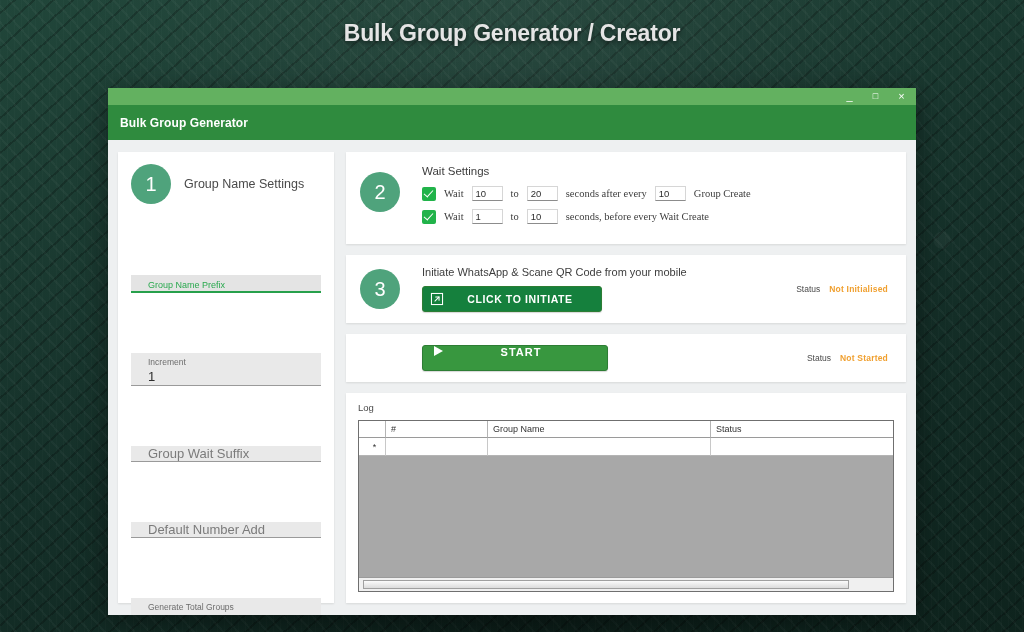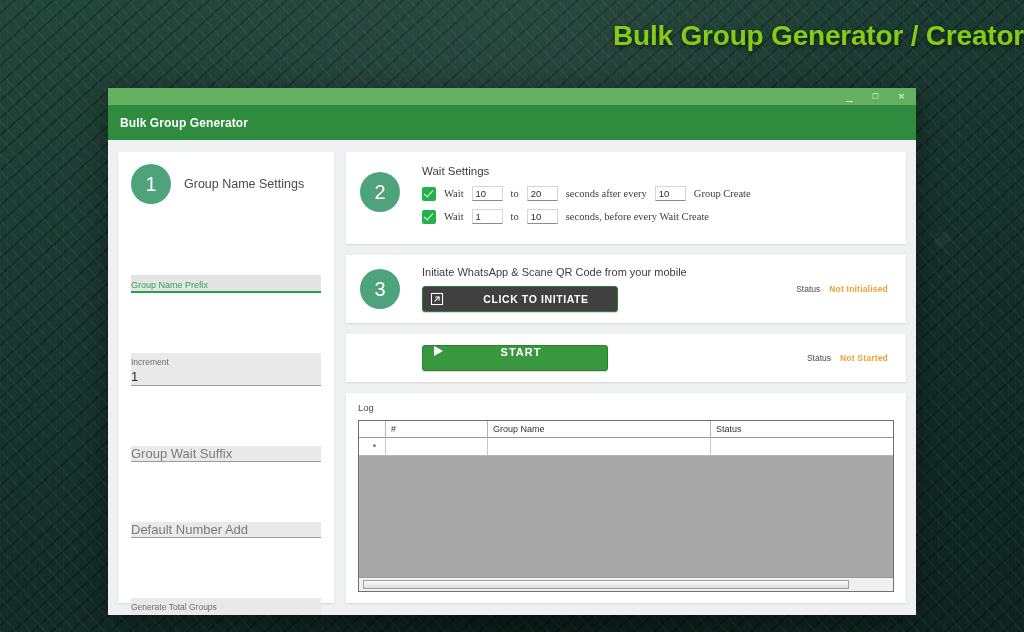--- a/index.html
+++ b/index.html
@@ -39,23 +39,23 @@
       radial-gradient(ellipse at 50% 0%, rgba(255,255,255,0.05), transparent 60%),
       radial-gradient(ellipse at 50% 100%, rgba(0,0,0,0.28), transparent 55%);
   }
 
   
   #page-title {
     position: absolute;
     top: 20px;
     left: 0;
     width: 100%;
-    text-align: right;
-    color: #84cc16;
-    font-size: 28px;
+    text-align: center;
+    color: #e5e5e5;
+    font-size: 23px;
     font-weight: bold;
     letter-spacing: -0.2px;
     text-shadow: 0 2px 5px rgba(0,0,0,0.55);
     z-index: 5;
   }
 
   
   #app-window {
     position: absolute;
     left: 108px;
@@ -154,21 +154,21 @@
     background: #e3e5e6;
     margin: 0 -13px 10px -13px;
   }
 
   
   .field {
     background: #e9e9e9;
     border-bottom: 1px solid #9a9a9a;
     height: 36px;
     margin-bottom: 12px;
-    padding: 0 0;
+    padding: 0 17px;
     box-sizing: border-box;
     display: flex;
     flex-direction: column;
     justify-content: center;
     cursor: text;
     margin-top: 48px;
   }
   .field.focused {
     background: #e4e4e4;
     border-bottom: 2px solid #27a04b;
@@ -297,33 +297,32 @@
   }
   .initiate-body { flex: 1 1 auto; }
   .initiate-text {
     font-size: 11px;
     color: #3d3d3d;
     margin-bottom: 8px;
   }
   .initiate-btn {
     width: 178px;
     height: 24px;
-    background: #404040;
+    background: #15803d;
     border: 1px solid #2d7d34;
     border-radius: 3px;
     display: flex;
     align-items: center;
     color: #ffffff;
     font-size: 10.5px;
     font-weight: bold;
     letter-spacing: 0.6px;
     cursor: pointer;
     position: relative;
     box-shadow: 0 1px 1px rgba(0,0,0,0.16);
-    padding-left: 16px;
   }
   .initiate-btn .ilabel {
     flex: 1;
     text-align: center;
     padding-left: 16px;
   }
   .icon-box {
     position: absolute;
     left: 7px;
     width: 14px;

